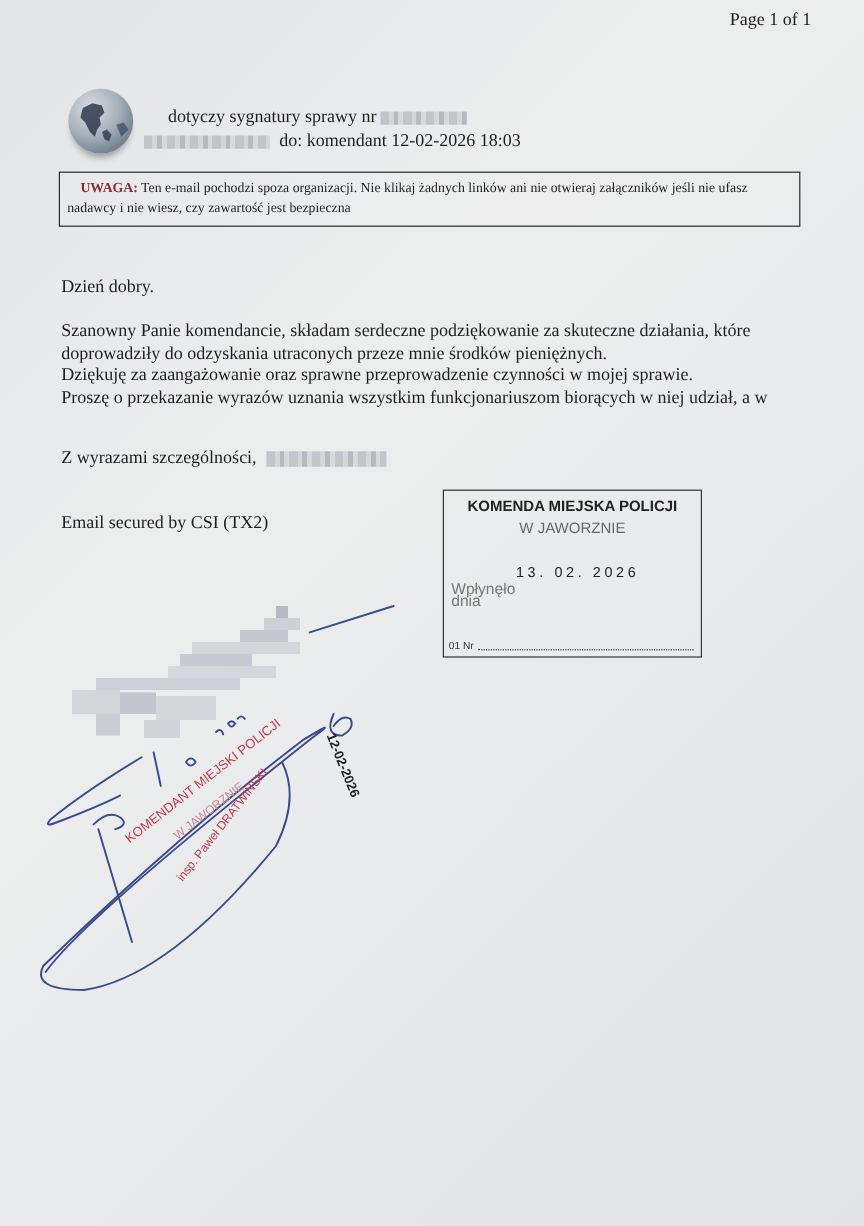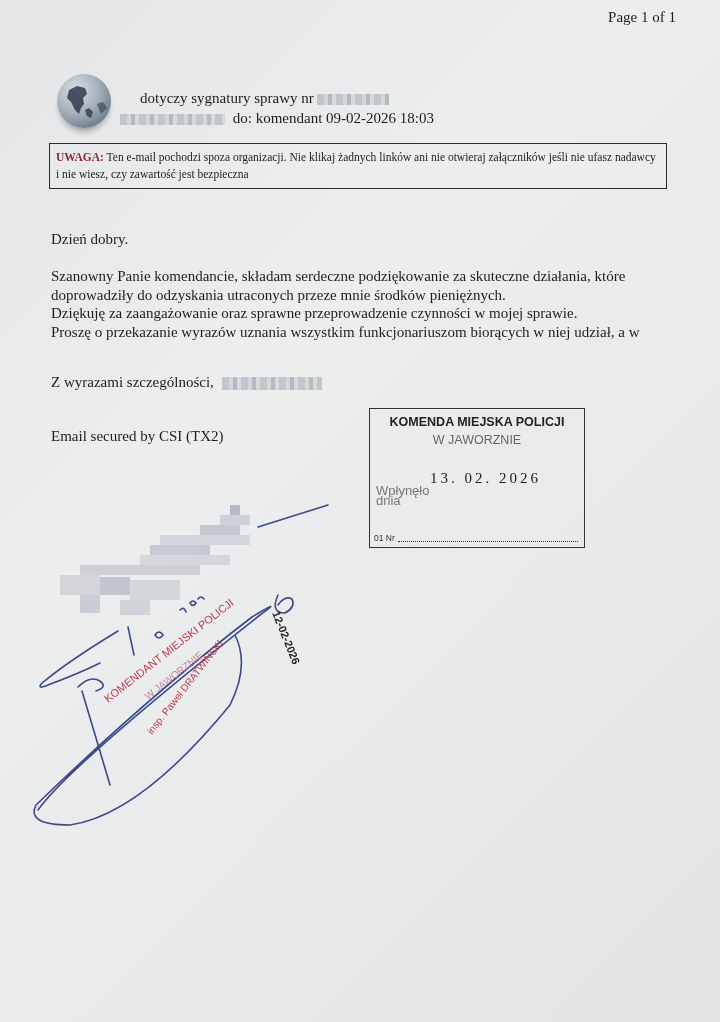--- a/index.html
+++ b/index.html
@@ -16,32 +16,32 @@
     box-shadow: 0 6px 6px -3px rgba(0,0,0,0.35); overflow:hidden; }
   .globe svg { position:absolute; left:0; top:0; }
   .hdr { font-size:15px; line-height:20px; }
   .hdr1 { left:120px; top:88px;margin-left:20px; }
   .hdr2 { left:120px; top:108px; }
   .redacted { display:inline-block; height:11px; vertical-align:middle;
     background: repeating-linear-gradient(90deg, #b8bcc3 0 7px, #cfd2d6 7px 11px, #a9aeb6 11px 15px, #d3d6d9 15px 19px);
     filter: blur(0.6px); opacity:0.8; }
   .warn { left:49px; top:143px; width:618px; height:46px; border:1.3px solid #2b2b2b;
     box-sizing:border-box; padding:5px 6px; font-size:11.5px; line-height:17px; background:rgba(255,255,255,0.05); }
-  .warn .lbl { color:#8a2a33; font-weight:bold; }
+  .warn .lbl { color:#8a2a33; font-weight:bold;margin-left:11px; }
   .body { left:51px; width:620px; font-size:15px; line-height:18.5px; }
   .greet { top:230px; }
   .para { top:267px; }
   .closing { top:373px; }
   .secured { top:427px; }
   .stamp { left:369px; top:408px; width:216px; height:140px; border:1.5px solid #333; box-sizing:border-box;
     font-family:"Liberation Sans", "DejaVu Sans", sans-serif; }
   .stamp .t1 { position:absolute; left:0; right:0; top:6px; text-align:center; font-weight:bold; font-size:12.5px; color:#222; }
   .stamp .t2 { position:absolute; left:0; right:0; top:24px; text-align:center; font-size:12.5px; color:#666; }
   .stamp .lbl1 { position:absolute; left:6px; top:60px; font-size:13px; line-height:10px; color:#777;margin-top:17px; }
-  .stamp .date { position:absolute; left:60px; top:61px; font-size:15px; letter-spacing:3px; color:#222; font-family:Liberation Serif, serif; }
+  .stamp .date { position:absolute; left:60px; top:61px; font-size:12px; letter-spacing:3px; color:#222; font-family:Liberation Sans, sans-serif; }
   .stamp .nr { position:absolute; left:4px; top:124px; font-size:8.5px; font-weight:normal; color:#333; }
   .stamp .dots { position:absolute; left:28px; right:6px; top:132px; border-bottom:1px dotted #333; }
   .pix { left:60px; top:505px; width:230px; height:120px; }
   .sig { left:30px; top:495px; width:320px; height:345px; }
 </style>
 </head>
 <body>
 
 <div class="abs page-num">Page 1 of 1</div>
 
@@ -52,21 +52,21 @@
     <path d="M40 30 L46 28 L50 34 L44 40 Z" fill="#2f3a4d" opacity="0.6"></path>
   </svg>
 </div>
 
 <div class="abs hdr hdr1">
   <span>dotyczy sygnatury sprawy nr</span>
   <span class="redacted" style="width:72px"></span>
 </div>
 <div class="abs hdr hdr2">
   <span class="redacted" style="width:105px; margin-right:4px"></span>
-  <span>do: komendant 09-02-2026 18:03</span>
+  <span>do: komendant 12-02-2026 18:03</span>
 </div>
 
 <div class="abs warn">
   <span class="lbl">UWAGA:</span>
   <span>Ten e-mail pochodzi spoza organizacji. Nie klikaj żadnych linków ani nie otwieraj załączników jeśli nie ufasz nadawcy i nie wiesz, czy zawartość jest bezpieczna</span>
 </div>
 
 <div class="abs body greet">Dzień dobry.</div>
 
 <div class="abs body para">

